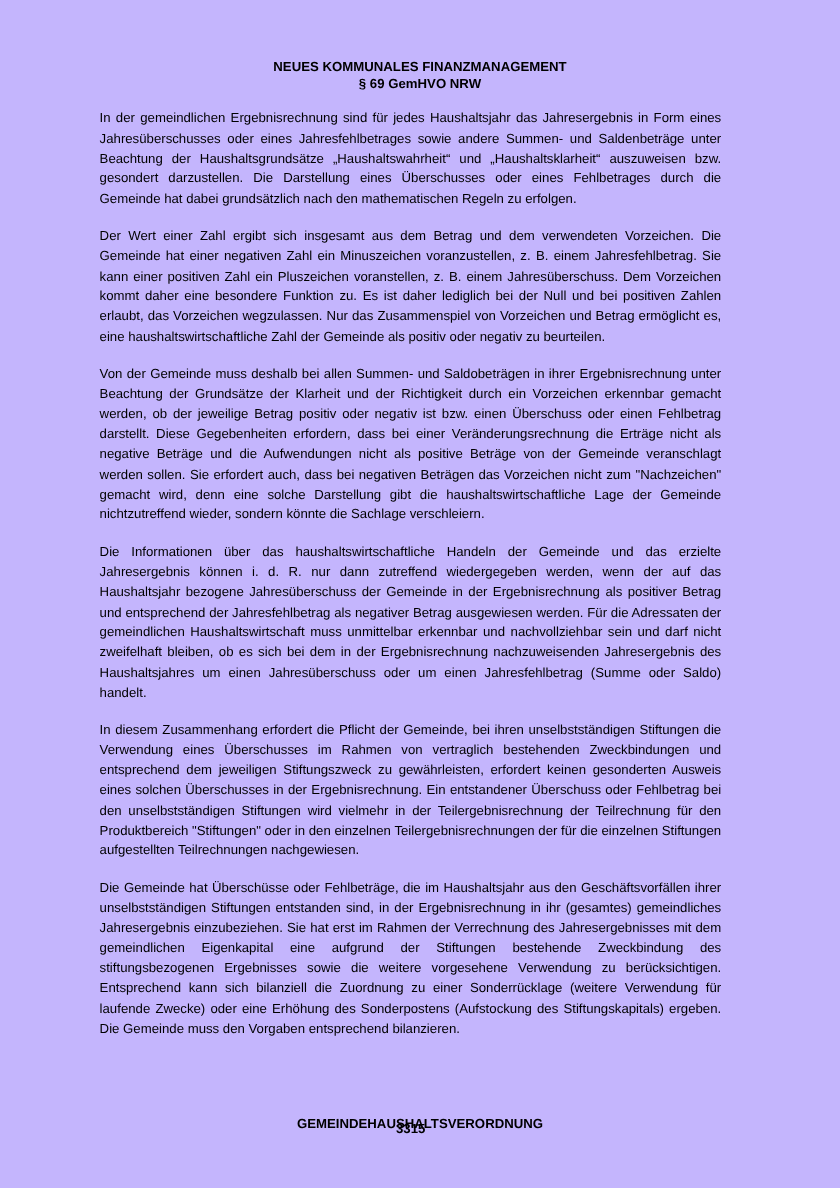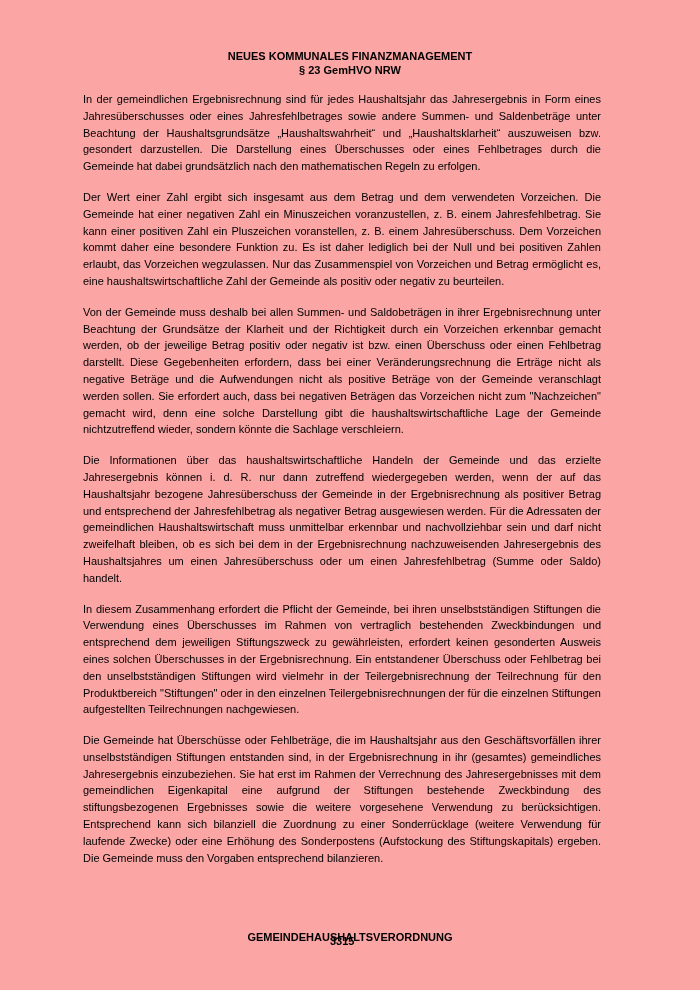--- a/index.html
+++ b/index.html
@@ -1,21 +1,21 @@
 <!DOCTYPE html>
 <html lang="de"><head>
 <meta charset="utf-8">
 <style>
   * { box-sizing: border-box; }
   html, body { margin: 0; padding: 0; background: #ffffff; }
   .page {
     position: relative;
     width: 700px;
     height: 990px;
-    background: #fca5a5;
+    background: #c4b5fd;
     color: #000000;
     font-family: "Liberation Sans", sans-serif;
     padding: 50px 83px 0 83px;
     overflow: hidden;
   }
   .doc-header {
     text-align: center;
     font-size: 11px;
     font-weight: 700;
     line-height: 13.5px;
@@ -48,21 +48,21 @@
     font-weight: 700;
   }
 </style>
 </head>
 <body>
 
 <div class="page">
 
   <div class="doc-header">
     <div>NEUES KOMMUNALES FINANZMANAGEMENT</div>
-    <div>§ 23 GemHVO NRW</div>
+    <div>§ 69 GemHVO NRW</div>
   </div>
 
 
   <p class="para">In der gemeindlichen Ergebnisrechnung sind für jedes Haushaltsjahr das Jahresergebnis in Form eines Jahresüberschusses oder eines Jahresfehlbetrages sowie andere Summen- und Saldenbeträge unter Beachtung der Haushaltsgrundsätze „Haushaltswahrheit“ und „Haushaltsklarheit“ auszuweisen bzw. gesondert darzustellen. Die Darstellung eines Überschusses oder eines Fehlbetrages durch die Gemeinde hat dabei grundsätzlich nach den mathematischen Regeln zu erfolgen.</p>
   <p class="para">Der Wert einer Zahl ergibt sich insgesamt aus dem Betrag und dem verwendeten Vorzeichen. Die Gemeinde hat einer negativen Zahl ein Minuszeichen voranzustellen, z. B. einem Jahresfehlbetrag. Sie kann einer positiven Zahl ein Pluszeichen voranstellen, z. B. einem Jahresüberschuss. Dem Vorzeichen kommt daher eine besondere Funktion zu. Es ist daher lediglich bei der Null und bei positiven Zahlen erlaubt, das Vorzeichen wegzulassen. Nur das Zusammenspiel von Vorzeichen und Betrag ermöglicht es, eine haushaltswirtschaftliche Zahl der Gemeinde als positiv oder negativ zu beurteilen.</p>
   <p class="para">Von der Gemeinde muss deshalb bei allen Summen- und Saldobeträgen in ihrer Ergebnisrechnung unter Beachtung der Grundsätze der Klarheit und der Richtigkeit durch ein Vorzeichen erkennbar gemacht werden, ob der jeweilige Betrag positiv oder negativ ist bzw. einen Überschuss oder einen Fehlbetrag darstellt. Diese Gegebenheiten erfordern, dass bei einer Veränderungsrechnung die Erträge nicht als negative Beträge und die Aufwendungen nicht als positive Beträge von der Gemeinde veranschlagt werden sollen. Sie erfordert auch, dass bei negativen Beträgen das Vorzeichen nicht zum "Nachzeichen" gemacht wird, denn eine solche Darstellung gibt die haushaltswirtschaftliche Lage der Gemeinde nichtzutreffend wieder, sondern könnte die Sachlage verschleiern.</p>
   <p class="para">Die Informationen über das haushaltswirtschaftliche Handeln der Gemeinde und das erzielte Jahresergebnis können i. d. R. nur dann zutreffend wiedergegeben werden, wenn der auf das Haushaltsjahr bezogene Jahresüberschuss der Gemeinde in der Ergebnisrechnung als positiver Betrag und entsprechend der Jahresfehlbetrag als negativer Betrag ausgewiesen werden. Für die Adressaten der gemeindlichen Haushaltswirtschaft muss unmittelbar erkennbar und nachvollziehbar sein und darf nicht zweifelhaft bleiben, ob es sich bei dem in der Ergebnisrechnung nachzuweisenden Jahresergebnis des Haushaltsjahres um einen Jahresüberschuss oder um einen Jahresfehlbetrag (Summe oder Saldo) handelt.</p>
   <p class="para">In diesem Zusammenhang erfordert die Pflicht der Gemeinde, bei ihren unselbstständigen Stiftungen die Verwendung eines Überschusses im Rahmen von vertraglich bestehenden Zweckbindungen und entsprechend dem jeweiligen Stiftungszweck zu gewährleisten, erfordert keinen gesonderten Ausweis eines solchen Überschusses in der Ergebnisrechnung. Ein entstandener Überschuss oder Fehlbetrag bei den unselbstständigen Stiftungen wird vielmehr in der Teilergebnisrechnung der Teilrechnung für den Produktbereich "Stiftungen" oder in den einzelnen Teilergebnisrechnungen der für die einzelnen Stiftungen aufgestellten Teilrechnungen nachgewiesen.</p>
   <p class="para">Die Gemeinde hat Überschüsse oder Fehlbeträge, die im Haushaltsjahr aus den Geschäftsvorfällen ihrer unselbstständigen Stiftungen entstanden sind, in der Ergebnisrechnung in ihr (gesamtes) gemeindliches Jahresergebnis einzubeziehen. Sie hat erst im Rahmen der Verrechnung des Jahresergebnisses mit dem gemeindlichen Eigenkapital eine aufgrund der Stiftungen bestehende Zweckbindung des stiftungsbezogenen Ergebnisses sowie die weitere vorgesehene Verwendung zu berücksichtigen. Entsprechend kann sich bilanziell die Zuordnung zu einer Sonderrücklage (weitere Verwendung für laufende Zwecke) oder eine Erhöhung des Sonderpostens (Aufstockung des Stiftungskapitals) ergeben. Die Gemeinde muss den Vorgaben entsprechend bilanzieren.</p>
 

